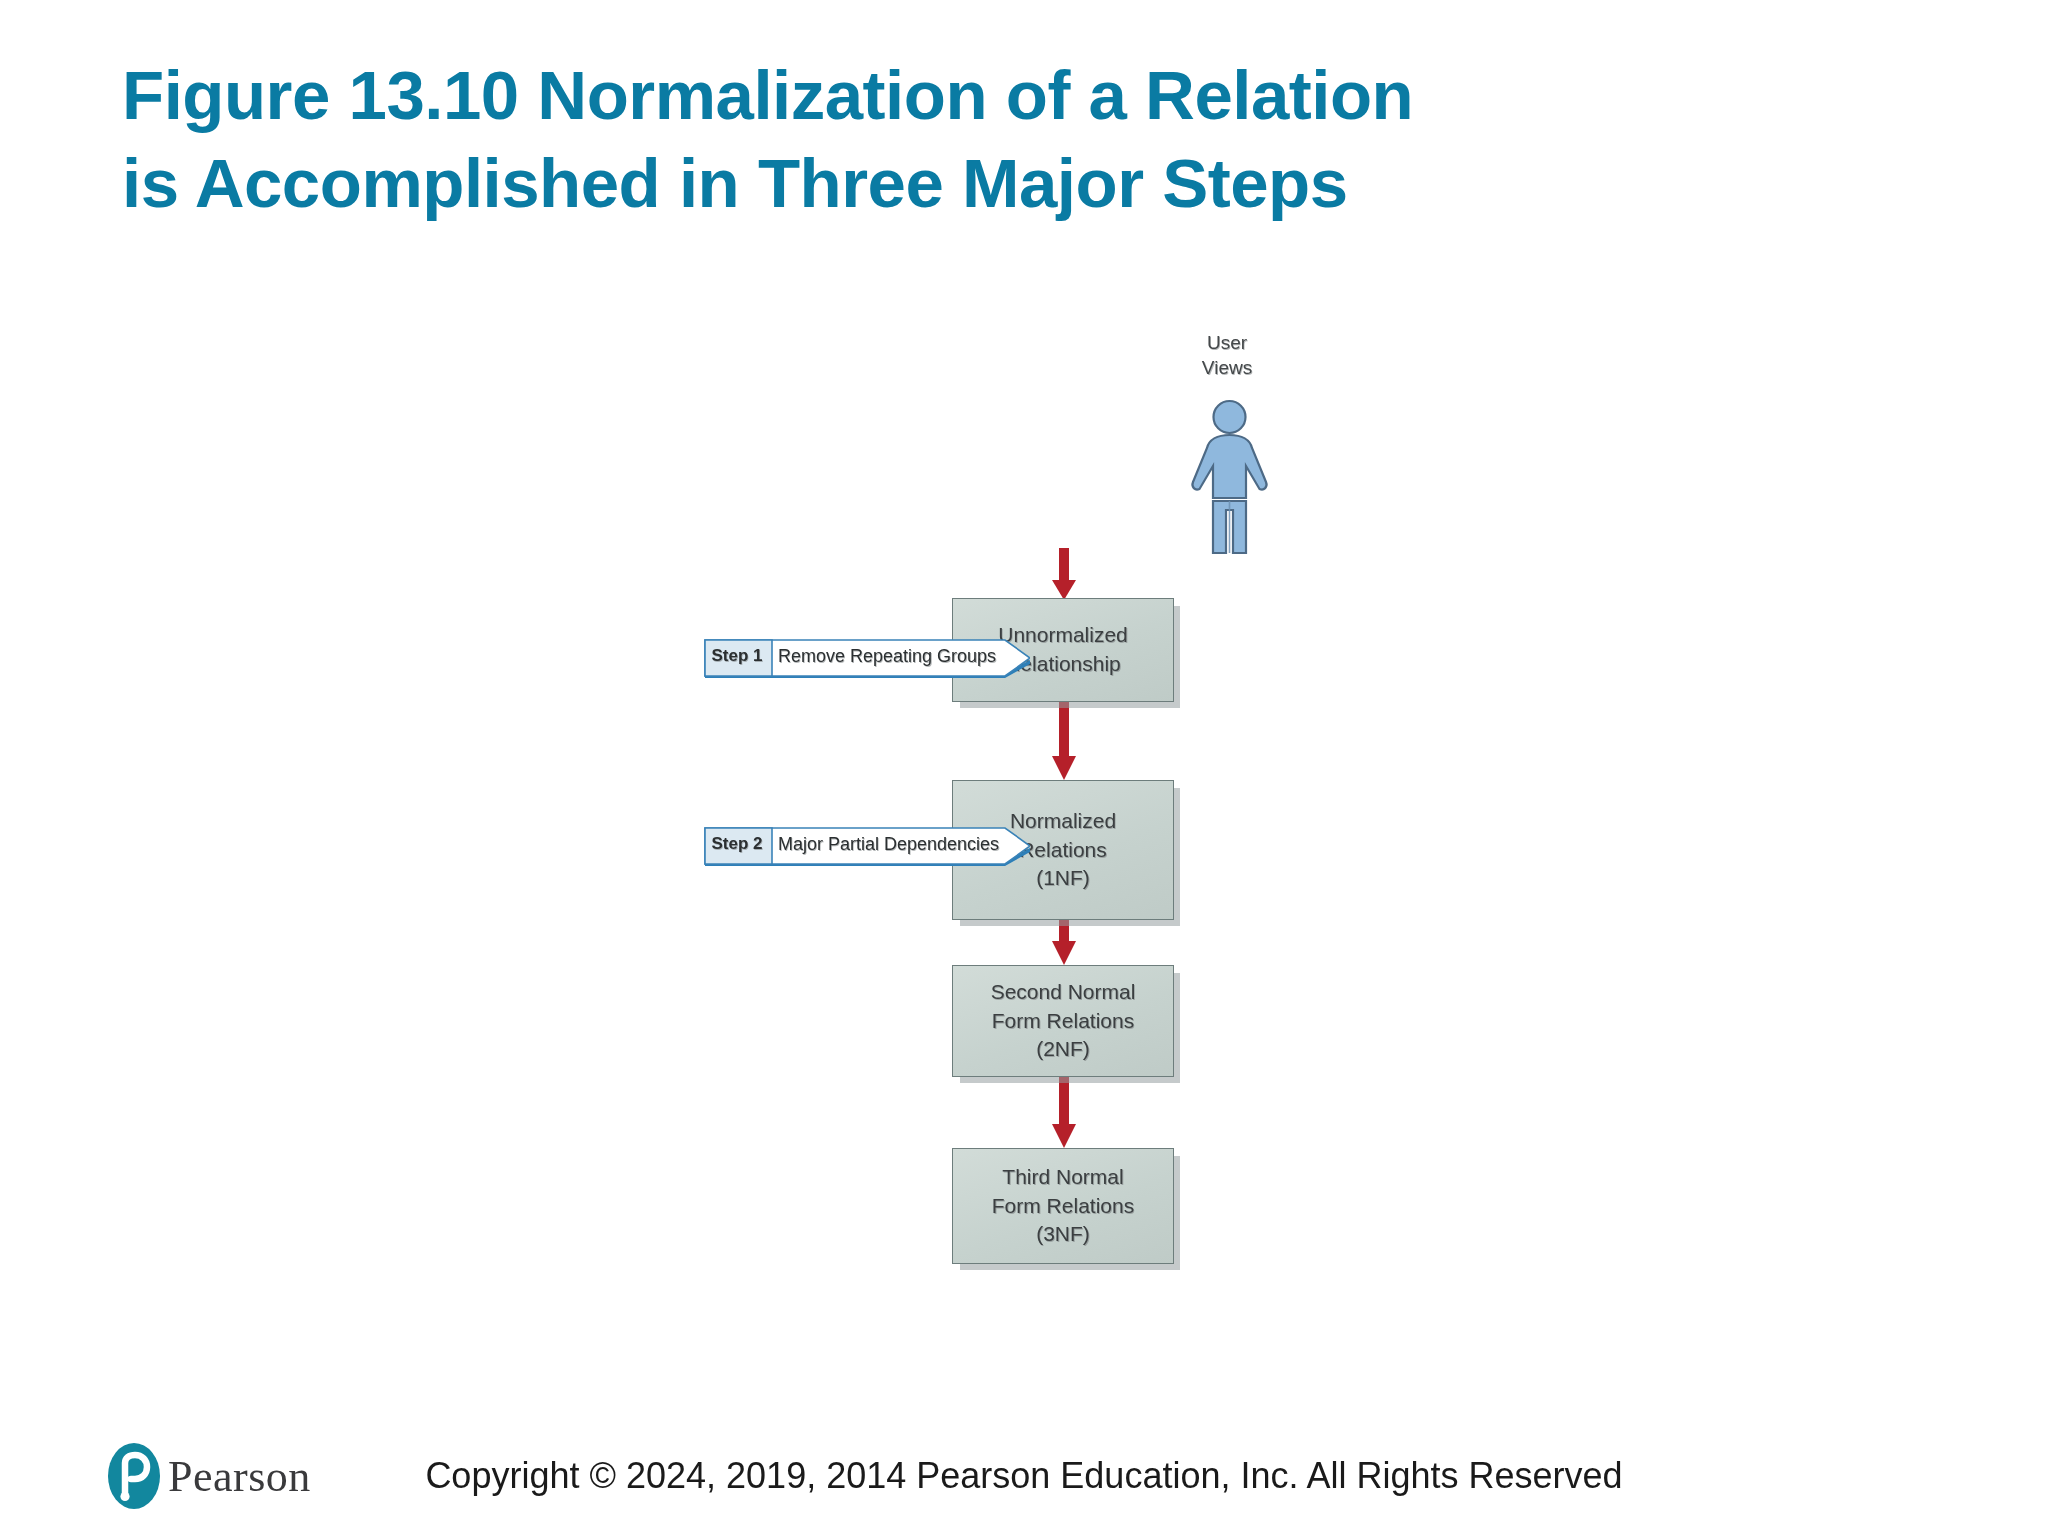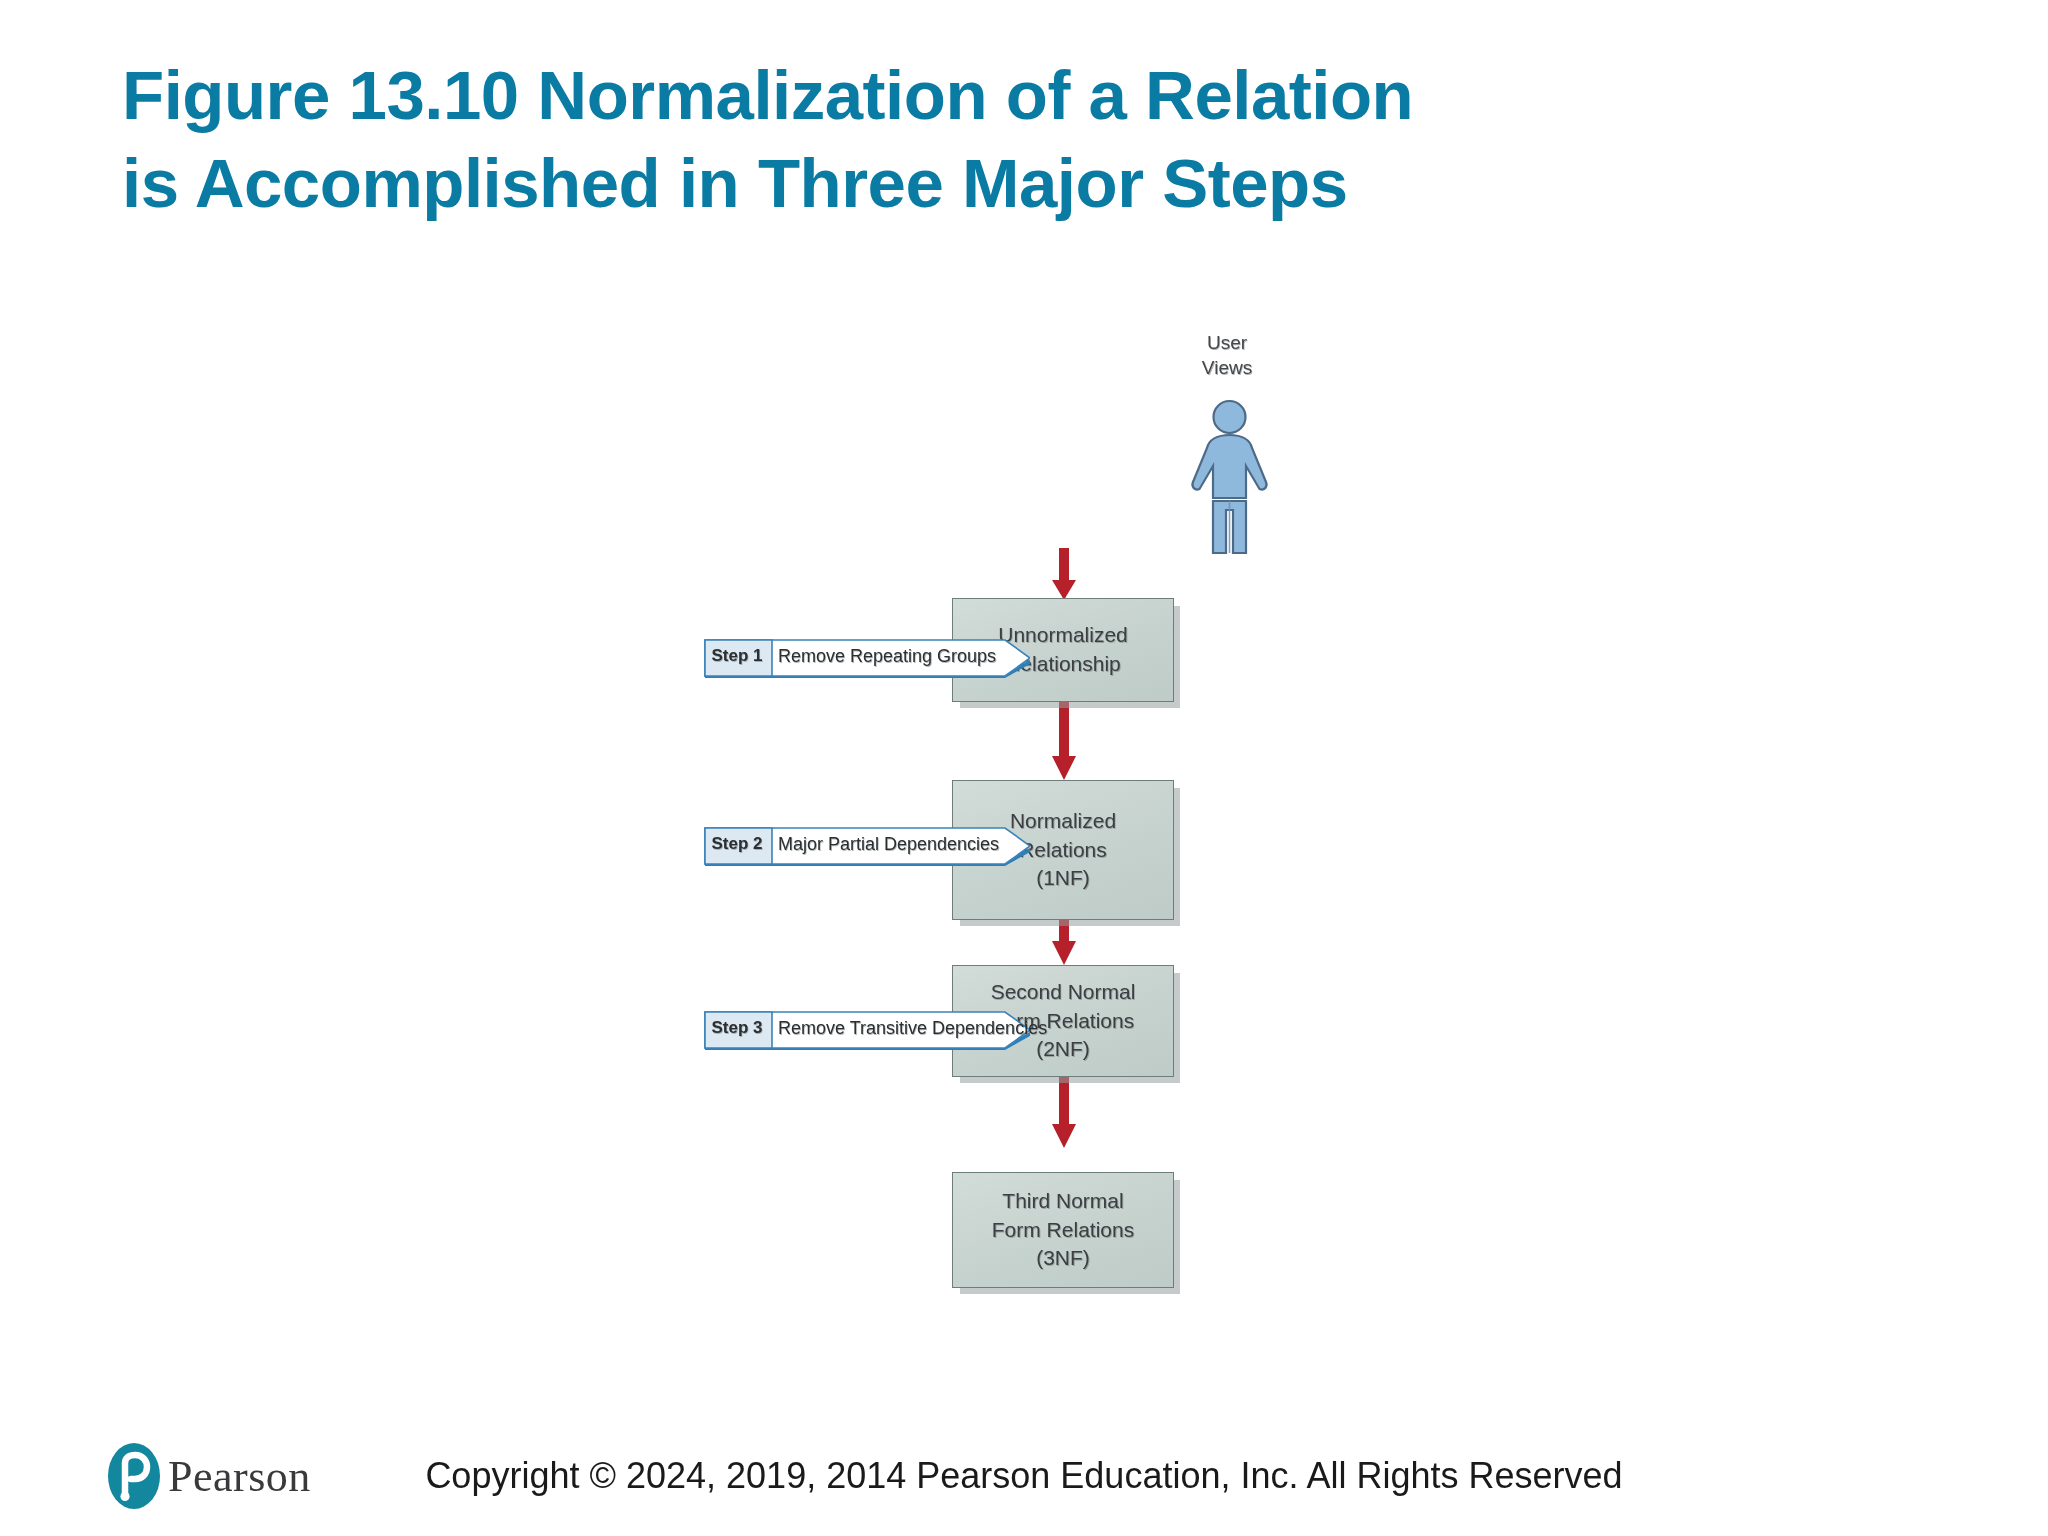--- a/index.html
+++ b/index.html
@@ -81,21 +81,21 @@
     font-size: 21px;
     line-height: 1.38;
     color: #3b3f41;
     white-space: pre-line;
     text-shadow: 0.9px 0.9px 0 rgba(125,130,132,0.6);
   }
 
   #box-unf   { left: 252px; top: 268px; width: 222px; height: 104px; }
   #box-1nf   { left: 252px; top: 450px; width: 222px; height: 140px; }
   #box-2nf   { left: 252px; top: 635px; width: 222px; height: 112px; }
-  #box-3nf   { left: 252px; top: 818px; width: 222px; height: 116px; margin-top: 24px; }
+  #box-3nf   { left: 252px; top: 818px; width: 222px; height: 116px; }
 
   
   .red-arrow {
     position: absolute;
     left: 350px;
     width: 28px;
   }
   #arrow-0 { top: 218px; height: 52px; }
   #arrow-1 { top: 372px; height: 78px; }
   #arrow-2 { top: 568px; height: 67px; }
@@ -266,29 +266,20 @@
   <div class="step-banner" id="step-2">
     <svg viewBox="0 0 330 40" width="330" height="40" preserveAspectRatio="none">
       <polygon points="5,36 305,36 330,22 330,26 305,40 5,40" fill="#2d7fb8"></polygon>
       <polygon points="5,2 305,2 330,20 305,38 5,38" fill="#ffffff" stroke="#3a83b8" stroke-width="1.6"></polygon>
       <polygon points="5,2 72,2 72,38 5,38" fill="#dce9f2" stroke="#3a83b8" stroke-width="1.6"></polygon>
     </svg>
     <span class="step-num">Step 2</span>
     <span class="step-text">Major Partial Dependencies</span>
   </div>
 
-  <div class="step-banner" id="step-3">
-    <svg viewBox="0 0 330 40" width="330" height="40" preserveAspectRatio="none">
-      <polygon points="5,36 305,36 330,22 330,26 305,40 5,40" fill="#2d7fb8"></polygon>
-      <polygon points="5,2 305,2 330,20 305,38 5,38" fill="#ffffff" stroke="#3a83b8" stroke-width="1.6"></polygon>
-      <polygon points="5,2 72,2 72,38 5,38" fill="#dce9f2" stroke="#3a83b8" stroke-width="1.6"></polygon>
-    </svg>
-    <span class="step-num">Step 3</span>
-    <span class="step-text">Remove Transitive Dependencies</span>
-  </div>
 
 </div>
 
 <div class="footer-logo">
   <span class="pearson-mark">
     <svg viewBox="0 0 52 66" width="52" height="66">
       <ellipse cx="26" cy="33" rx="26" ry="33" fill="#12879e"></ellipse>
       <path d="M17 52 L17 20 C17 15, 21 12, 27 12 C34 12, 39 17, 39 24 C39 31, 34 36, 27 36 L23 36" fill="none" stroke="#ffffff" stroke-width="6.5" stroke-linecap="round"></path>
       <circle cx="17" cy="53.5" r="4.6" fill="#ffffff"></circle>
     </svg>

